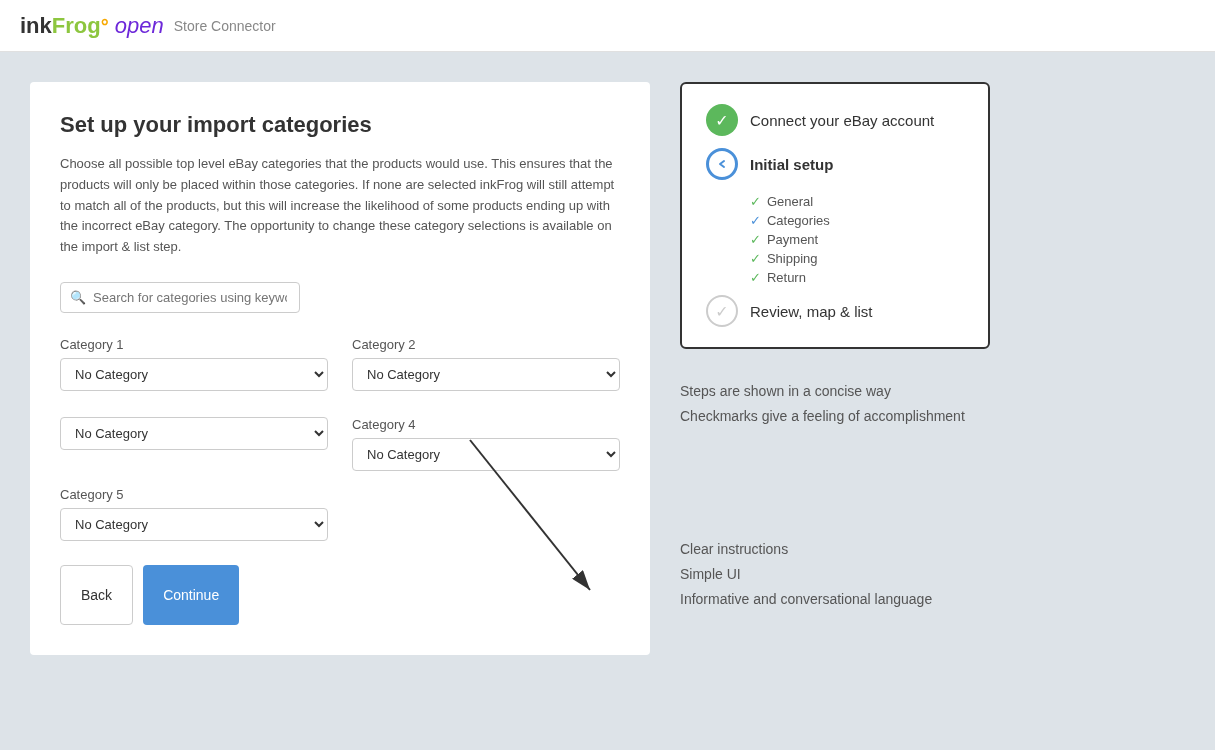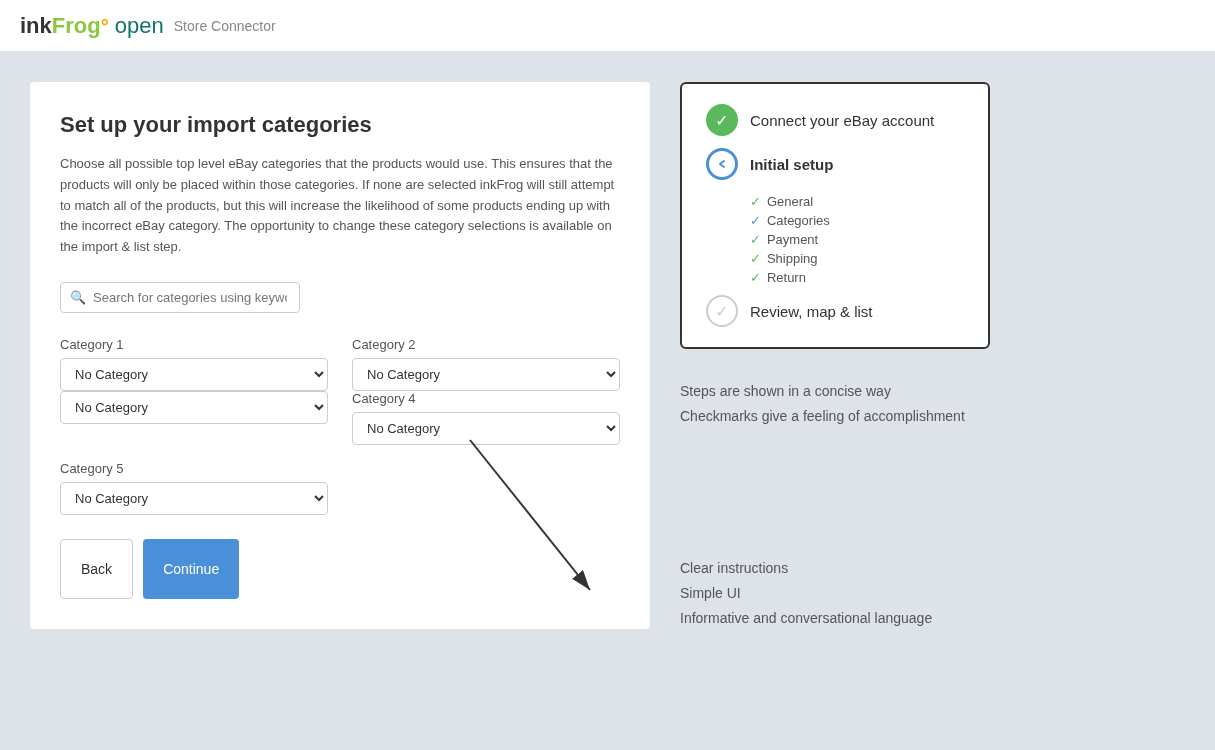--- a/index.html
+++ b/index.html
@@ -22,21 +22,21 @@
       border-bottom: 1px solid #e0e0e0;
       height: 52px;
     }
     .logo-inkfrog {
       font-size: 22px;
       font-weight: bold;
       color: #333;
     }
     .logo-inkfrog span.ink { color: #333; }
     .logo-inkfrog span.frog { color: #8dc63f; }
-    .logo-inkfrog span.open { color: #0f766e; font-weight: normal; }
+    .logo-inkfrog span.open { color: #6d28d9; font-style: italic; font-weight: normal; }
     .header-subtitle {
       color: #888;
       font-size: 14px;
       text-align: right;
     }
 
     
     .main-content {
       display: flex;
       padding: 30px 30px;
@@ -84,21 +84,21 @@
       left: 10px;
       top: 50%;
       transform: translateY(-50%);
       color: #aaa;
       font-size: 13px;
     }
 
     .categories-grid {
       display: grid;
       grid-template-columns: 1fr 1fr;
-      gap: 0 24px;
+      gap: 26px 24px;
       margin-bottom: 16px;
     }
 
     .category-field label {
       display: block;
       font-size: 13px;
       color: #555;
       margin-bottom: 6px;
     }
 
@@ -245,21 +245,21 @@
     .annotation-text {
       font-size: 14px;
       color: #555;
       line-height: 1.8;
     }
 
     
     .bottom-annotations {
       position: absolute;
       left: 680px;
-      top: 556px;
+      top: 537px;
     }
   </style>
 </head>
 <body>
 
 <div class="header">
   <div class="logo-inkfrog">
     <span class="ink">ink</span><span class="frog">Frog</span><span style="color:#f7a800;font-size:20px;">°</span> <span class="open">open</span>
   </div>
   <span class="header-subtitle">Store Connector</span>

